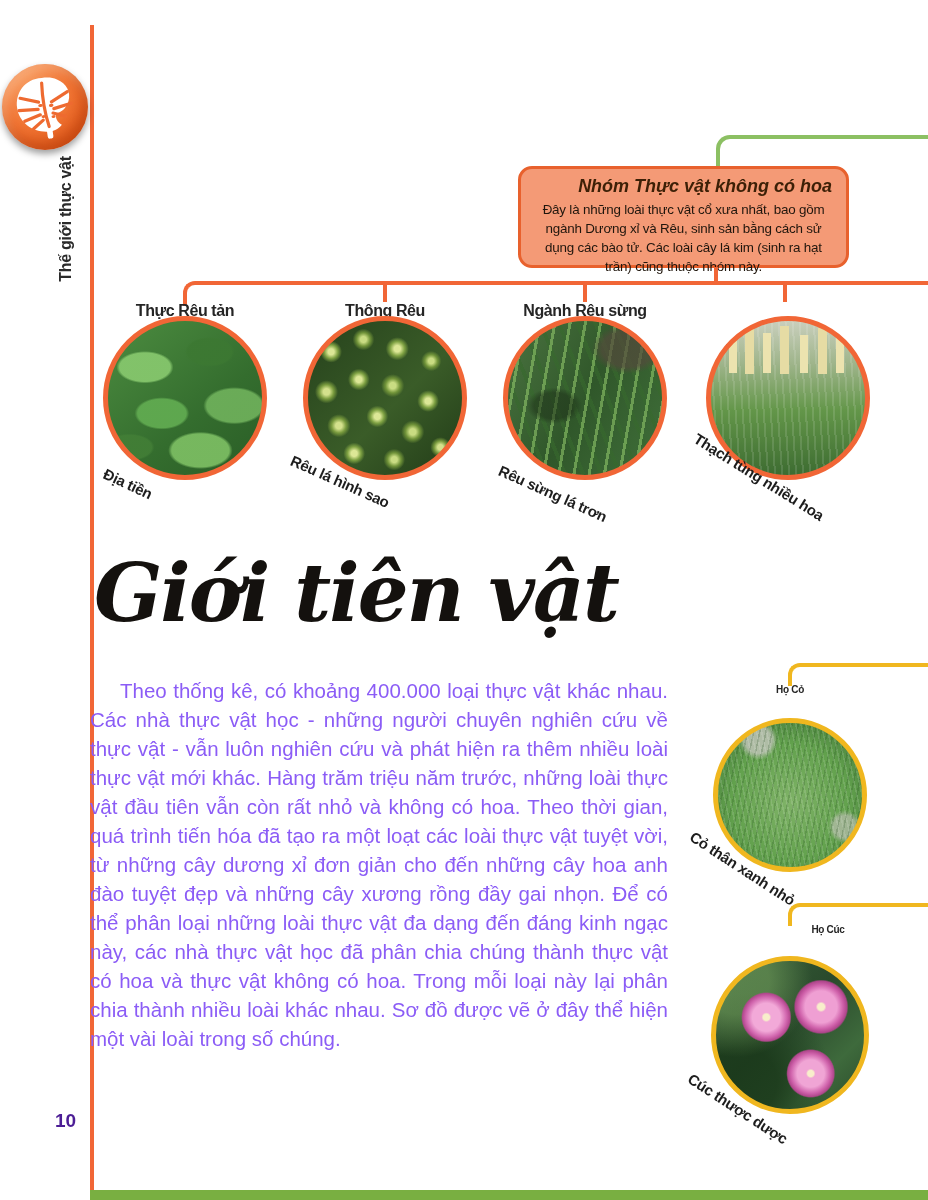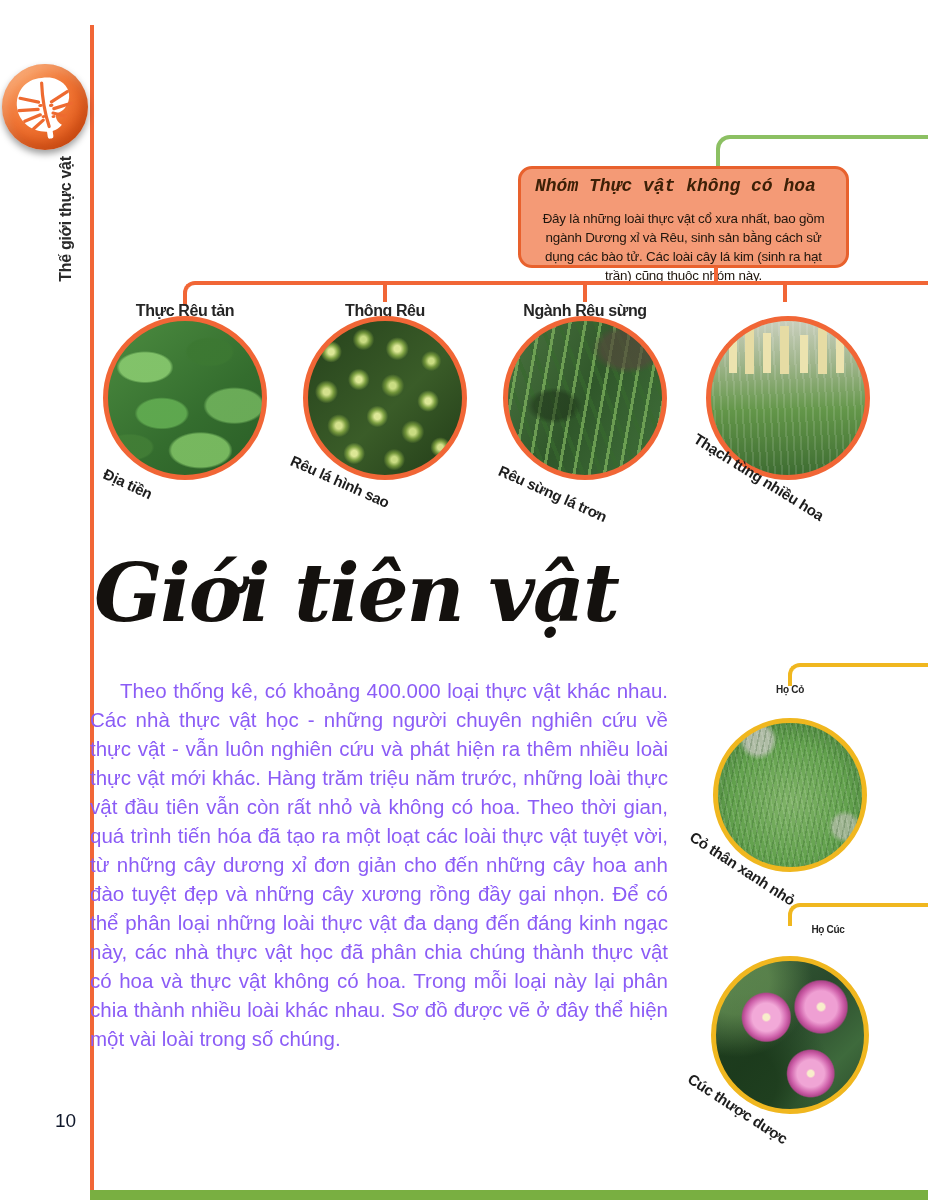--- a/index.html
+++ b/index.html
@@ -24,22 +24,22 @@
   
   .green-elbow{
     position:absolute; left:716px; top:135px; width:212px; height:31px;
     border-top:4px solid #8CC063; border-left:4px solid #8CC063; border-top-left-radius:14px;
   }
   .callout{
     position:absolute; left:518px; top:166px; width:331px; height:102px; box-sizing:border-box;
     background:#F49A76; border:3px solid #E8612D; border-radius:14px; padding:7px 14px 0 14px;
   }
   .callout-title{
-    text-align:left; font-family:Liberation Mono, monospace; font-style:italic; font-weight:bold;
-    font-size:18px; color:#3d2007; margin:0 0 13px 0;
+    text-align:right; font-family:Liberation Sans, sans-serif; font-style:italic; font-weight:bold;
+    font-size:18px; color:#3d2007; margin:0 0 3px 0;
   }
   .callout-body{
     text-align:center; font-size:13.4px; line-height:1.42; color:#20160d; letter-spacing:-0.2px;
   }
   .stub{position:absolute; width:4px; background:#F16636;}
   .tree-elbow{
     position:absolute; left:183px; top:281px; width:745px; height:21px;
     border-top:4px solid #F16636; border-left:4px solid #F16636; border-top-left-radius:12px;
   }
   .yellow-elbow{
@@ -134,21 +134,21 @@
   .headline{
     position:absolute; left:94px; top:546px;
     font-family:"DejaVu Serif", serif; font-style:italic; font-weight:bold;
     font-size:80px; color:#14110e; letter-spacing:-2px; white-space:nowrap;
   }
   .bodycopy{
     position:absolute; left:90px; top:676px; width:578px;
     font-size:20.5px; line-height:29px; color:#8b5cf6;
     text-align:justify; text-indent:30px;
   }
-  .pagenum{position:absolute; left:55px; top:1110px; font-size:19px; font-weight:normal; color:#0f172a;}
+  .pagenum{position:absolute; left:55px; top:1110px; font-size:19px; font-weight:bold; color:#4c1d95;}
   .footer-bar{position:absolute; left:90px; top:1190px; width:838px; height:10px; background:#79AF41;}
 </style>
 </head>
 <body>
 
 <div class="page">
 
   <div class="rail"></div>
   <div class="badge">
     <span>

